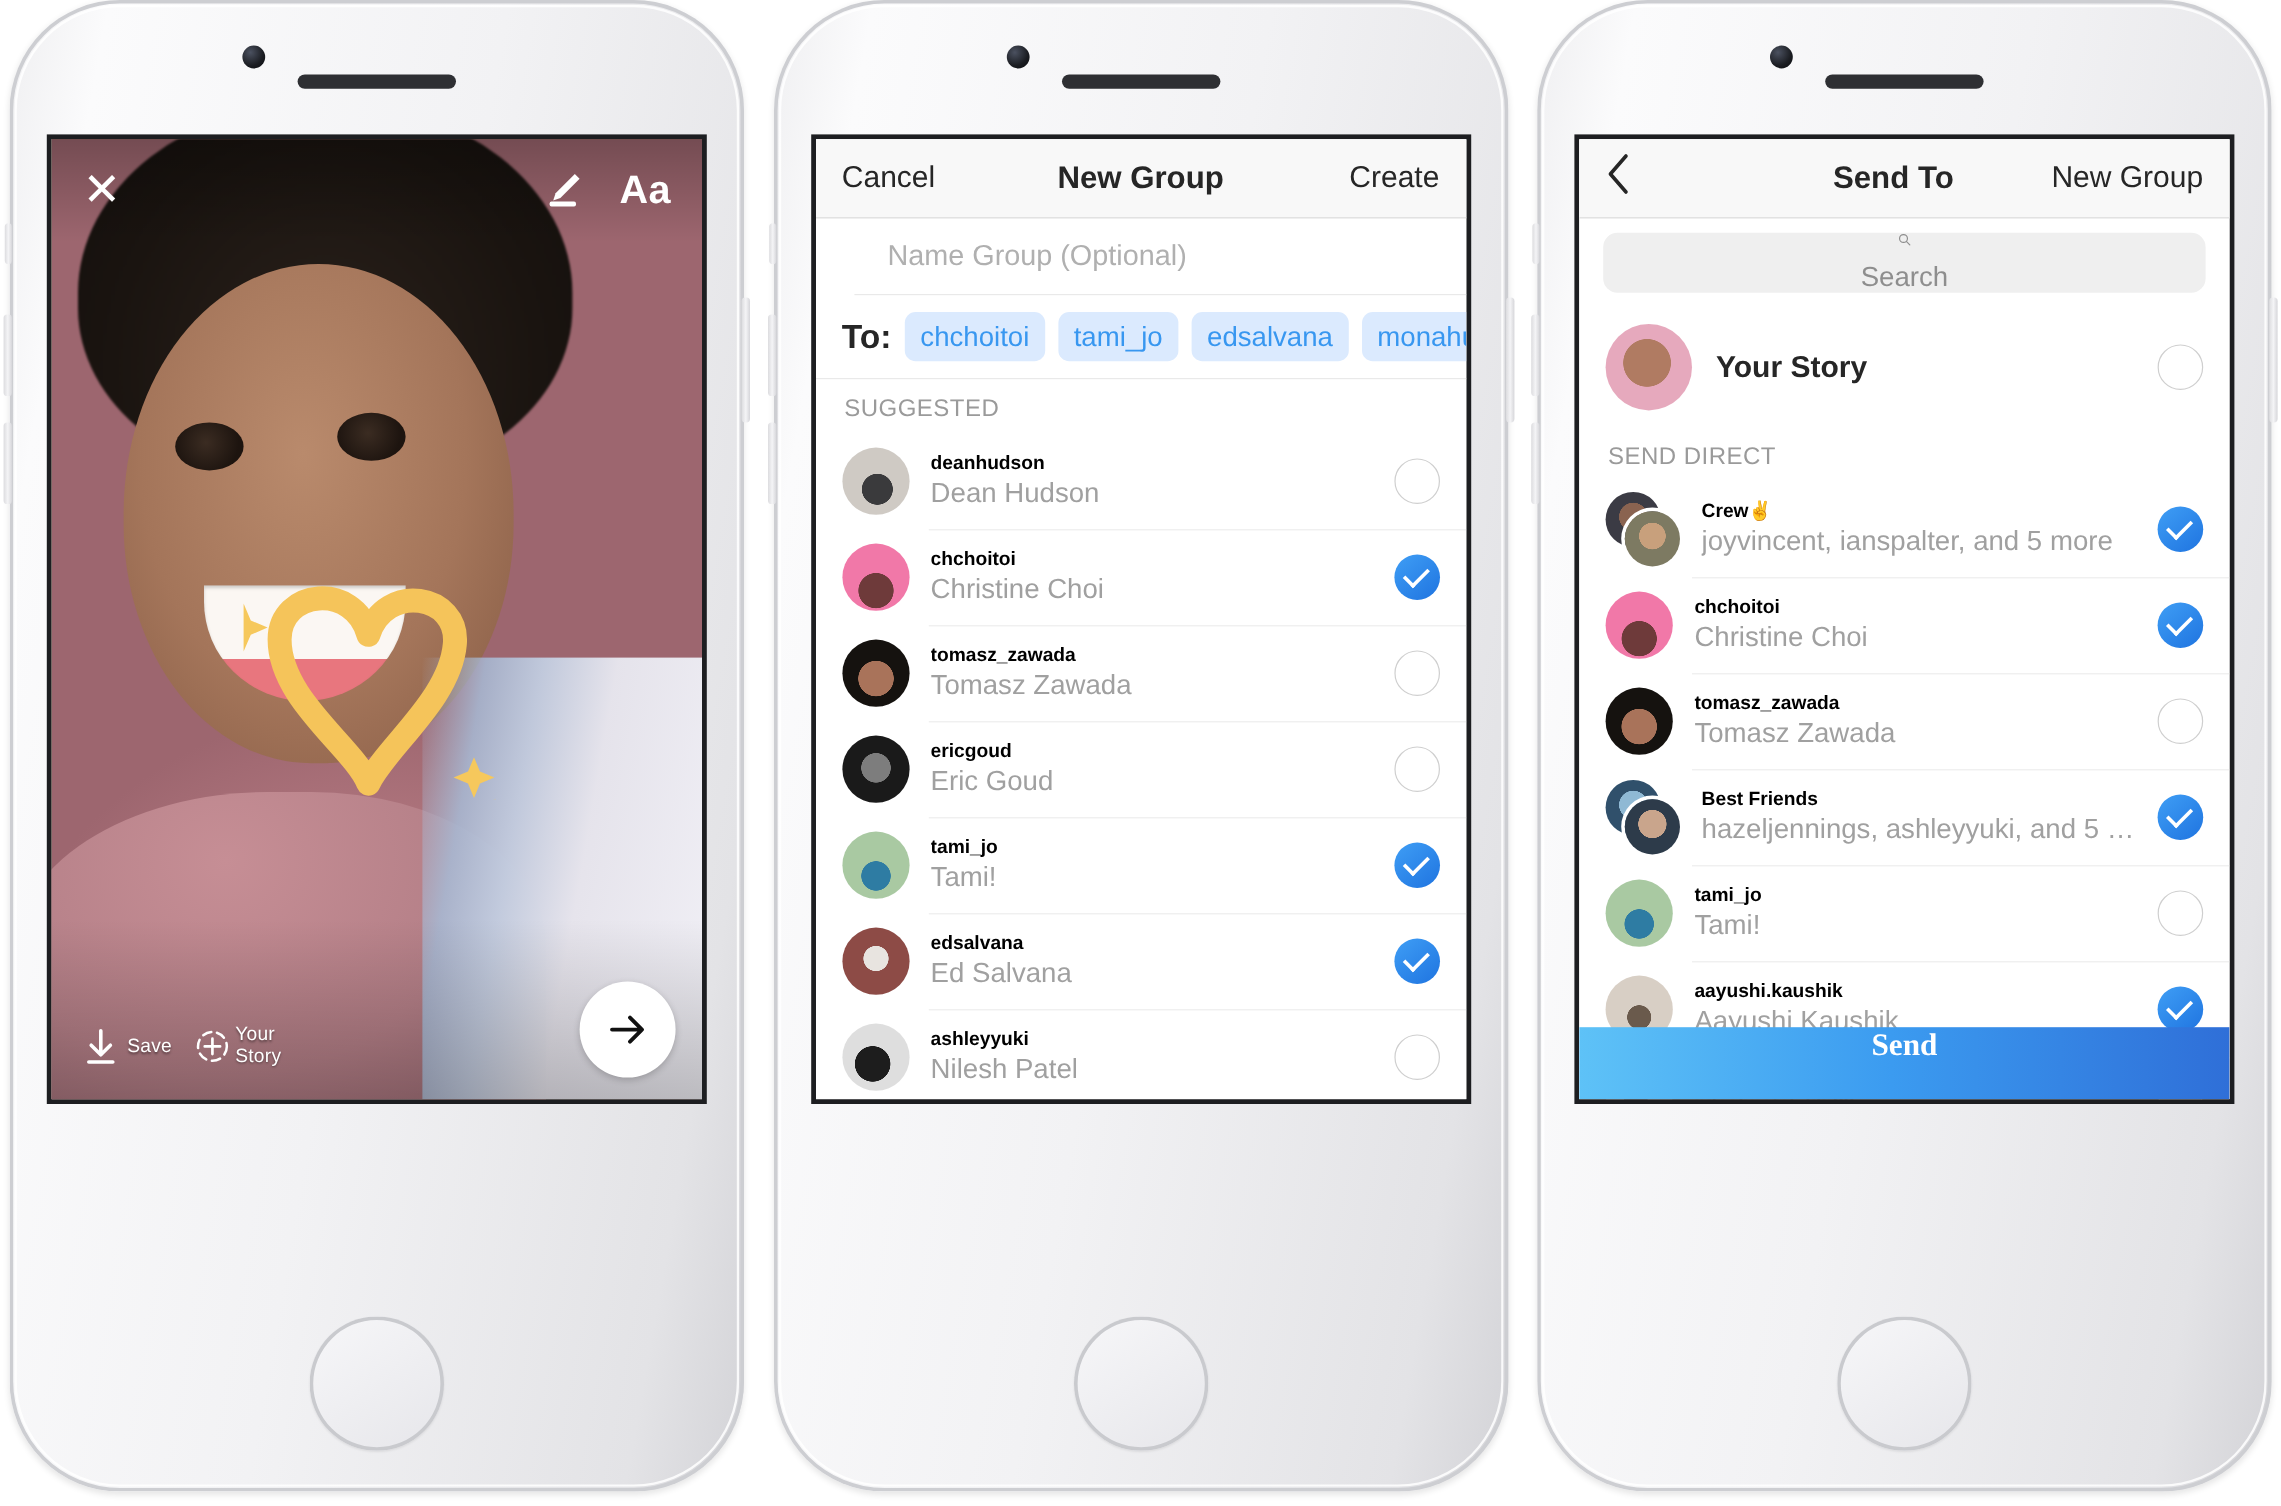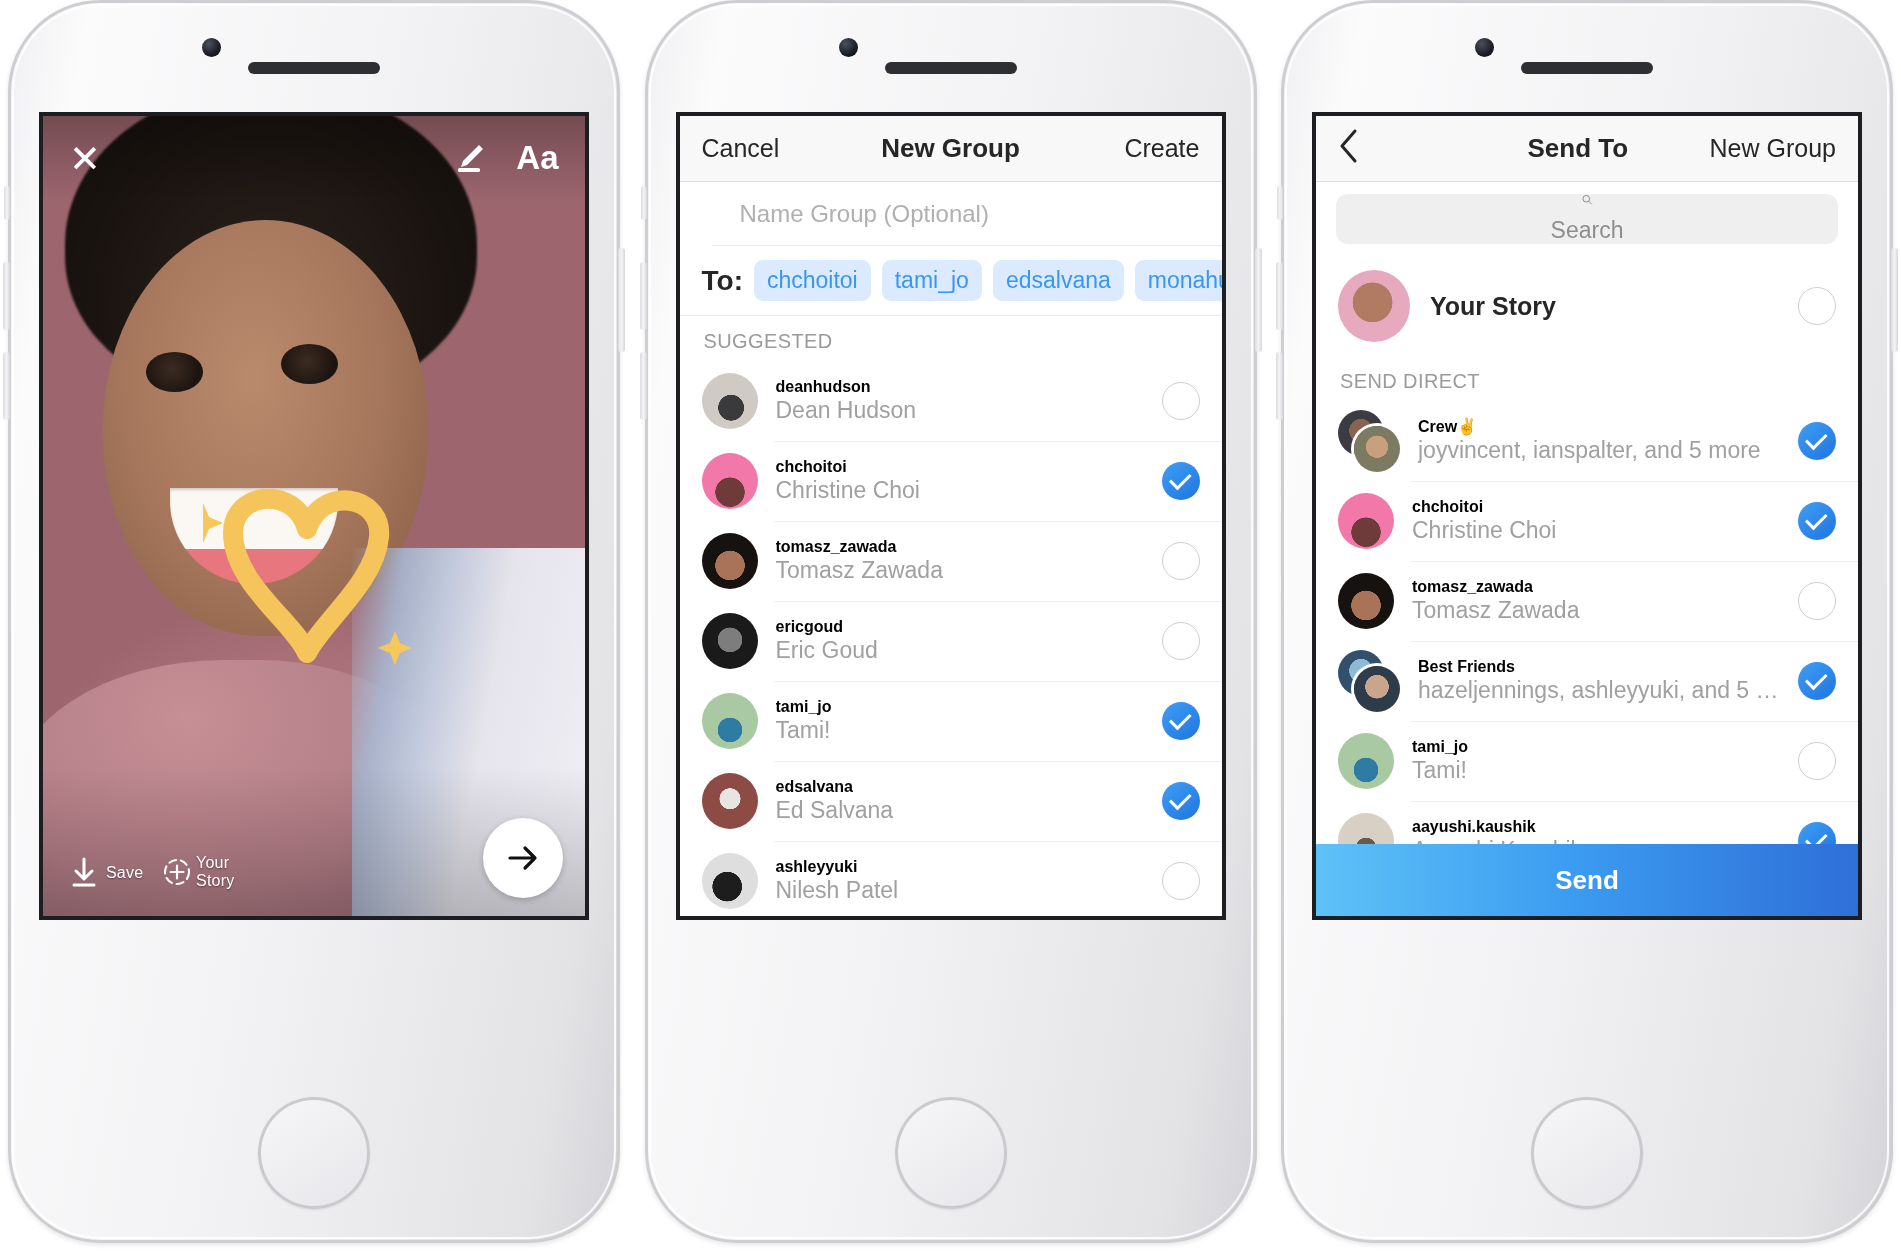--- a/index.html
+++ b/index.html
@@ -210,23 +210,23 @@
   }
   .search-wrap { padding:12px 20px 10px 20px; flex:0 0 auto; }
   .search-box {
     height:50px; border-radius:12px; background:#efefef;
     display:flex; align-items:center; gap:12px; padding:0 16px;flex-direction:column;
   }
   .search-ph { font-size:23px; color:#8e8e8e; }
   .story-row { display:flex; align-items:center; gap:20px; padding:16px 22px 14px 22px; }
   .story-name { font-size:25px; font-weight:700; color:#262626; flex:1 1 auto; }
   .send-bar {
-    position:absolute; left:0; right:0; bottom:0; height:72px;
+    position:absolute; left:0; right:0; bottom:0; height:60px;
     background:linear-gradient(90deg,#5ec2f7 0%,#3b9bf0 48%,#2f6fd8 100%);
-    display:flex; align-items:center; justify-content:center; cursor:pointer;
+    display:flex; justify-content:center; cursor:pointer;font-family:Liberation Serif, serif;
   }
   .send-bar span { color:#fff; font-size:26px; font-weight:700; }
 
   
   .p-dean  { background:radial-gradient(circle at 52% 62%, #3a3a3c 0 28%, #cfcac4 29% 100%); }
   .p-chris { background:radial-gradient(circle at 50% 70%, #6e3a3a 0 30%, #f178a8 31% 100%); }
   .p-tomasz{ background:radial-gradient(circle at 50% 58%, #a9735a 0 34%, #15120f 35% 100%); }
   .p-eric  { background:radial-gradient(circle at 50% 48%, #7d7d7d 0 30%, #1a1a1a 31% 100%); }
   .p-tami  { background:radial-gradient(circle at 50% 66%, #2e7ca3 0 26%, #a9c9a2 27% 100%); }
   .p-ed    { background:radial-gradient(circle at 50% 46%, #e8e4e0 0 25%, #8d4b46 26% 100%); }

